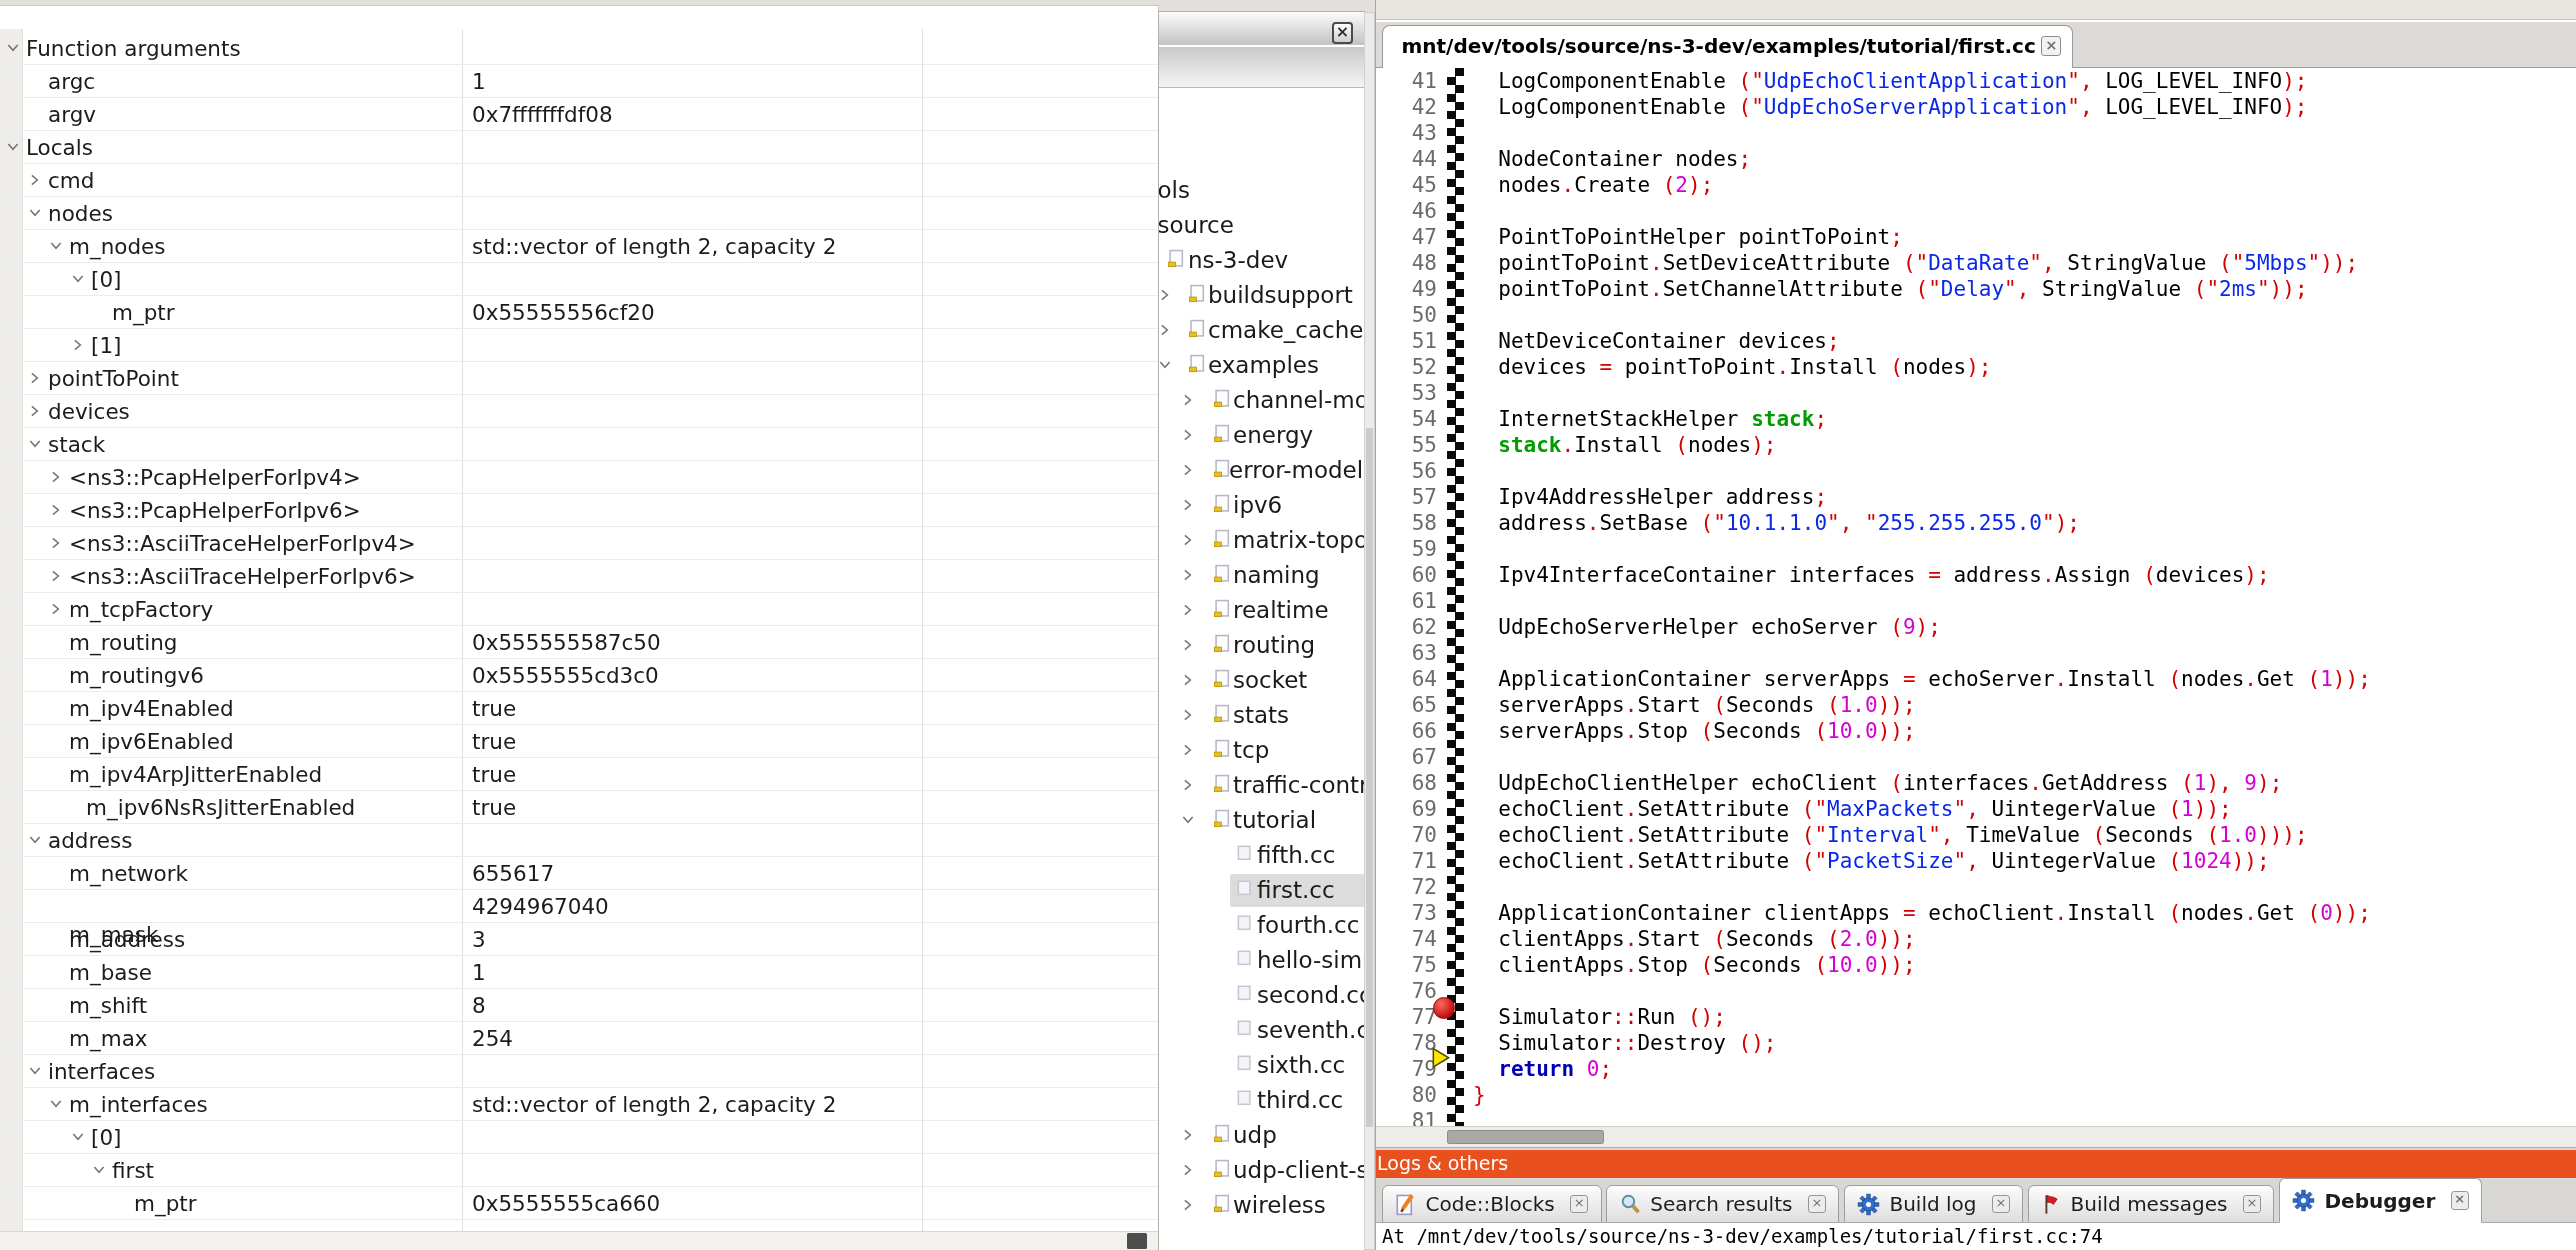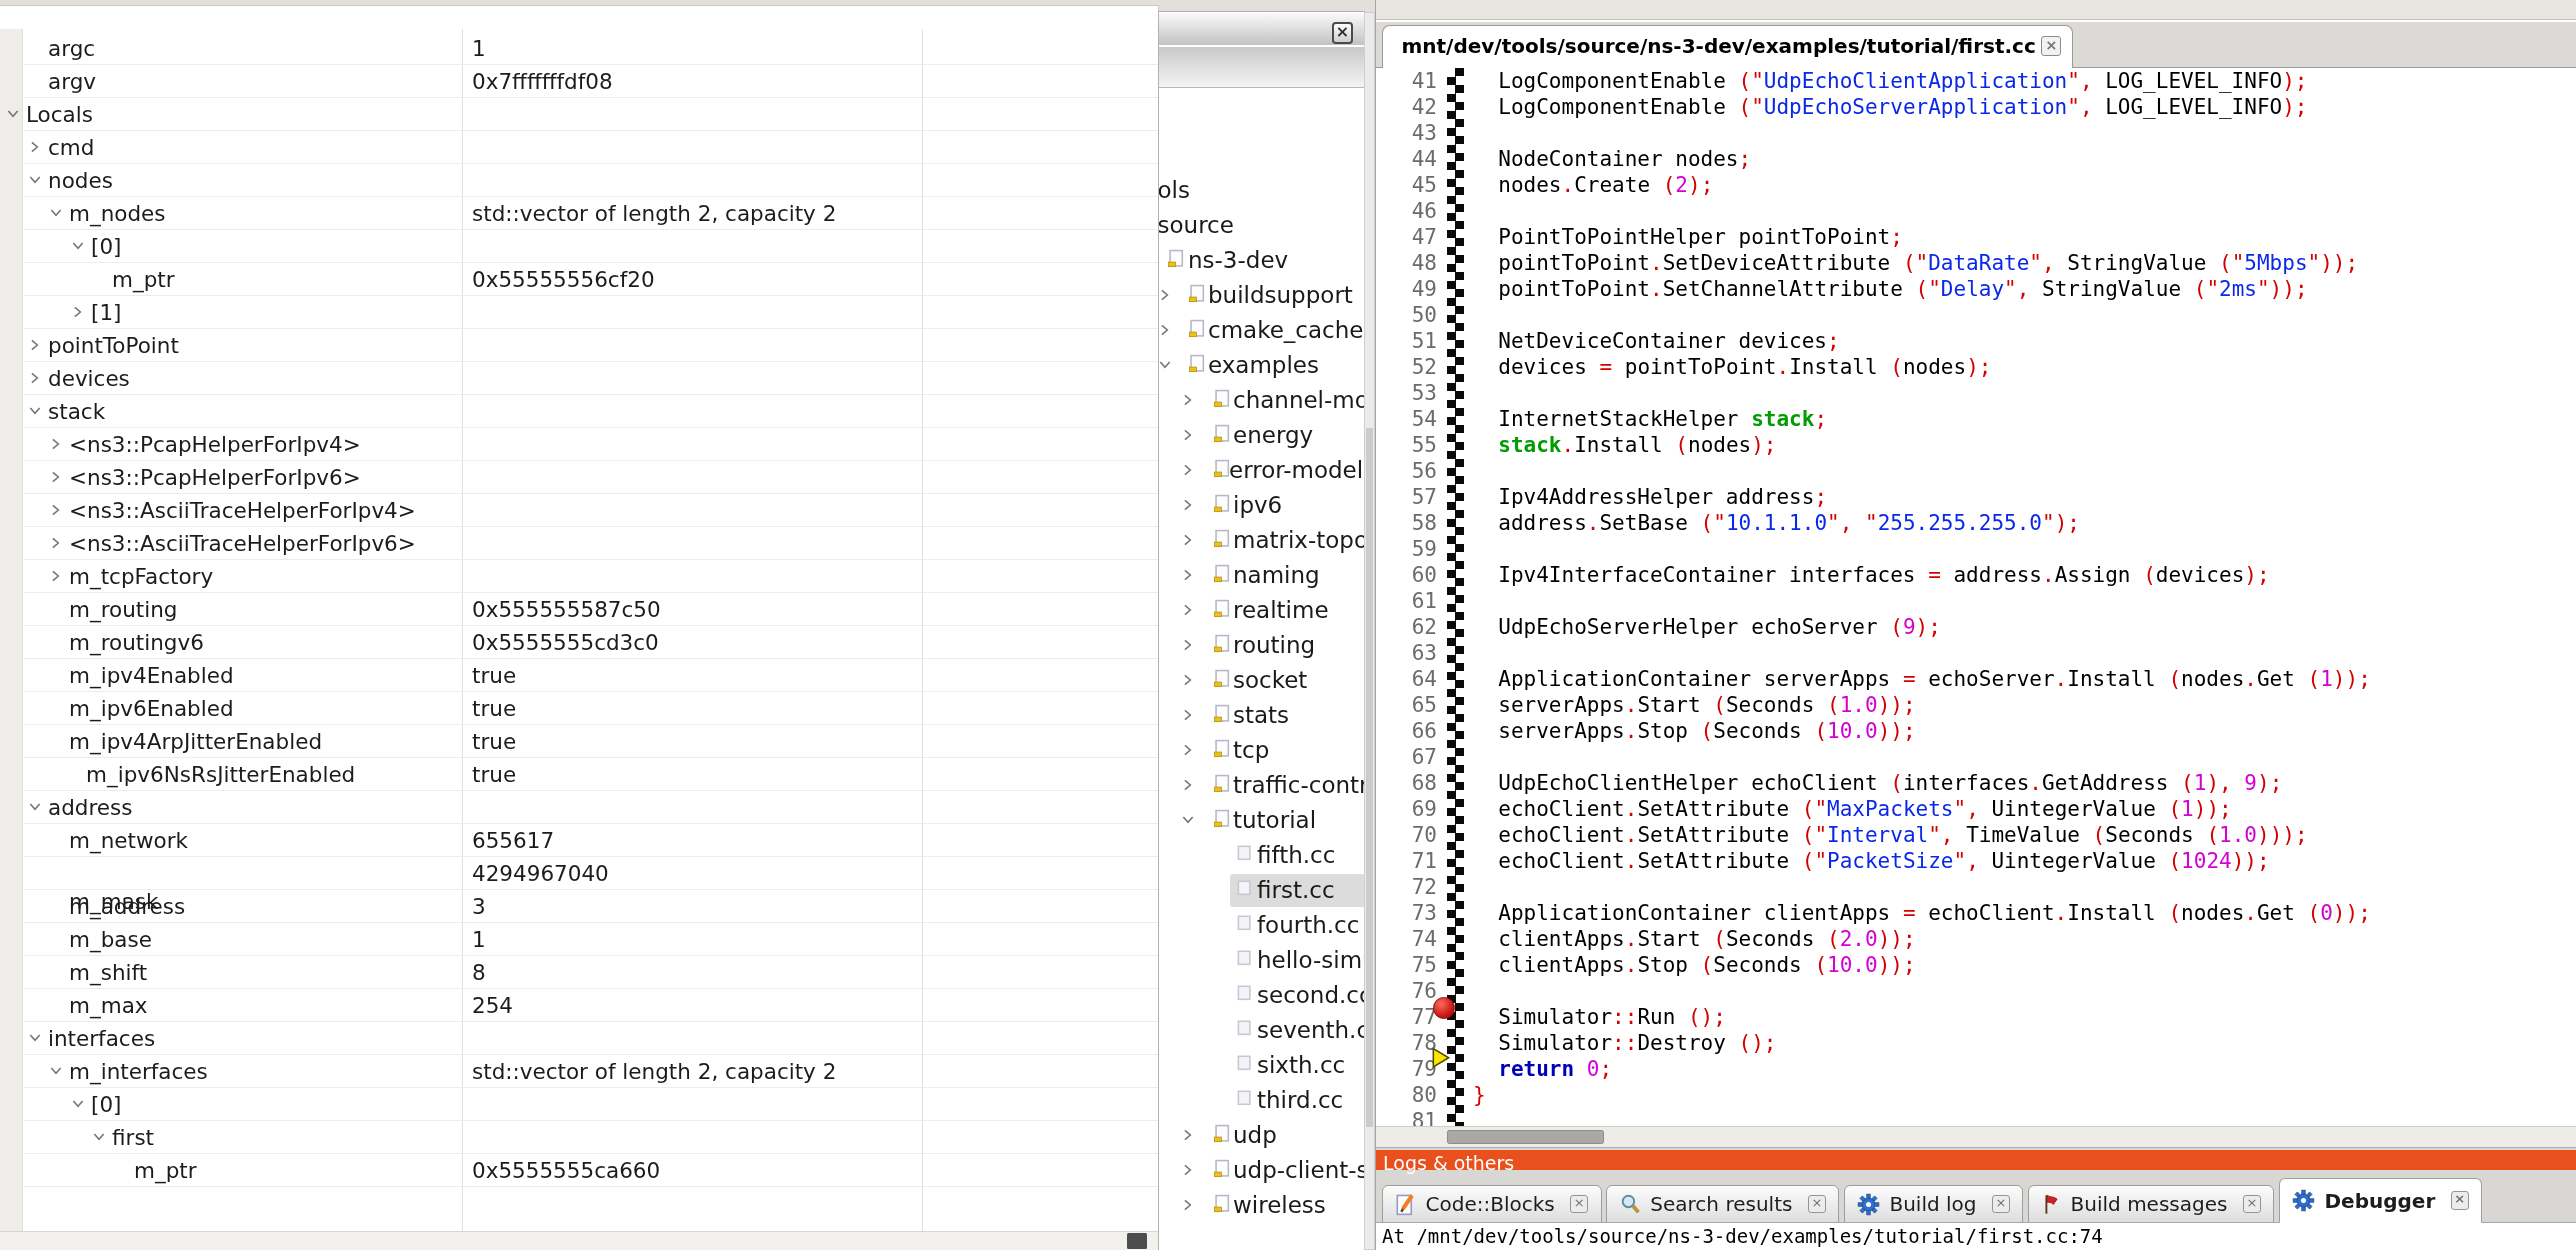--- a/index.html
+++ b/index.html
@@ -74,22 +74,22 @@
               background:radial-gradient(circle at 35% 30%, #ff6a5a, #c01010 70%);border:0.8px solid #8d0c0c;
               box-sizing:border-box;}
   #cur-arrow{position:absolute;left:55px;width:20px;height:21.5px;}
   #ed-hscroll{position:absolute;top:1126px;left:0;width:100%;height:21.5px;background:#eeece9;
               border-top:0.8px solid #cfcdc9;box-sizing:border-box;}
   #ed-hthumb{position:absolute;left:71px;top:3.1px;width:157px;height:14px;background:#aaa8a5;
              border:0.8px solid #8c8c8c;border-radius:2.3px;box-sizing:border-box;}
   
   #logs{position:absolute;left:1375px;top:1147px;width:1201px;height:103px;background:#d9d7d3;
         border-left:0.8px solid #a8a4a0;border-top:0.8px solid #b0aca8;box-sizing:border-box;}
-  #logs-title{position:absolute;top:2.3px;left:0;width:100%;height:20px;background:#e8511d;color:#fff;
-              font-size:19px;line-height:27px;padding-left:7px;box-sizing:border-box;}
+  #logs-title{position:absolute;top:2.3px;left:0;width:100%;height:28px;background:#e8511d;color:#fff;
+              font-size:19px;line-height:27px;padding-left:1px;box-sizing:border-box;}
   #logs-tabs{position:absolute;top:30px;left:6.1px;right:0;height:45px;display:flex;align-items:flex-end;gap:4.6px;}
   .ltab{position:relative;height:38px;background:linear-gradient(#fcfcfc,#dedede);border:1.5px solid #9e9e9e;
         border-radius:6.1px 6.1px 0 0;box-sizing:border-box;font-size:20px;color:#1d1d1d;display:flex;
         align-items:center;gap:9.2px;padding:0 12.3px;}
   .ltab.active{height:45px;background:#fff;font-weight:bold;border-bottom:1.5px solid #fff;z-index:2;}
   .ltab .x{width:18.4px;height:18.4px;border:1.5px solid #949494;border-radius:3.1px;background:#ececec;
            color:#707070;font-size:13px;line-height:14.6px;text-align:center;box-sizing:border-box;margin-left:6.1px;}
   #logs-status{position:absolute;top:74px;left:0;right:0;bottom:0;background:#fff;border-top:0.8px solid #a8a8a8;
                font-family:"DejaVu Sans Mono",monospace;font-size:19px;color:#000;
                padding:2.3px 0 0 6.1px;box-sizing:border-box;white-space:pre;}
@@ -100,20 +100,26 @@
 <div id="watches">
   <div id="watches-title">
     <span>Watches</span>
     <div id="watches-close">×</div>
   </div>
   <div id="watches-body">
     <div id="w-gutter"></div>
     <div class="w-colline" style="left:462px"></div>
     <div class="w-colline" style="left:922px"></div>
     <div id="w-rows">
+        <div class="w-row">
+          <div class="w-chev" style="left: 6.1px;"><svg width="14" height="14" viewBox="0 0 18 18" style="transform:rotate(90deg)">
+              <polyline points="5,3 12,9 5,15" fill="none" stroke="#757575" stroke-width="2"></polyline>
+            </svg></div>
+          <div class="w-name" style="left: 26px;">Function arguments</div>
+        </div>
         <div class="w-row">
           <div class="w-name" style="left: 48px;">argc</div>
           <div class="w-val">1</div>
         </div>
         <div class="w-row">
           <div class="w-name" style="left: 48px;">argv</div>
           <div class="w-val">0x7fffffffdf08</div>
         </div>
         <div class="w-row">
           <div class="w-chev" style="left: 6.1px;"><svg width="14" height="14" viewBox="0 0 18 18" style="transform:rotate(90deg)">

